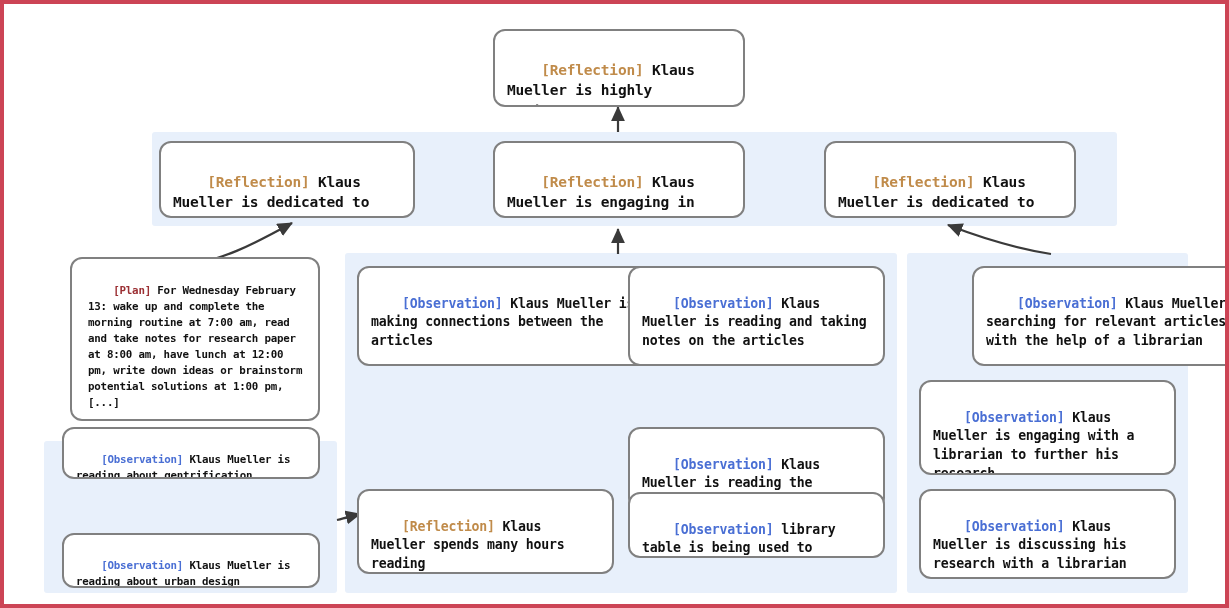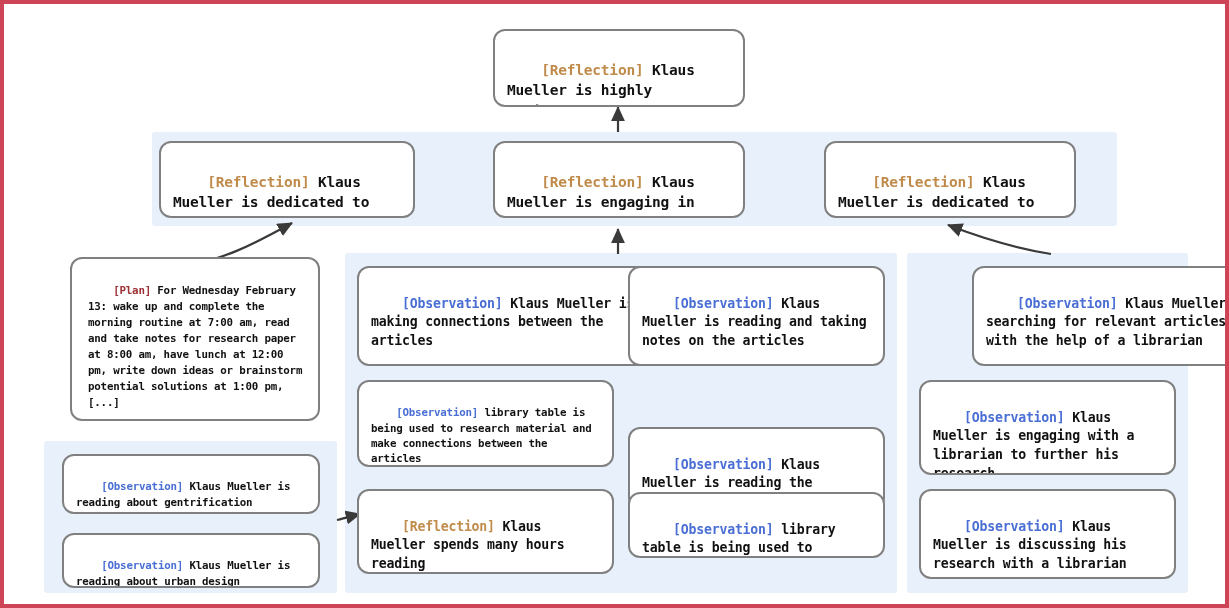--- a/index.html
+++ b/index.html
@@ -95,32 +95,29 @@
     <span class="tag tag-reflection">[Reflection]</span><span> Klaus Mueller is engaging in research activities</span>
   </div>
   <div class="node fs14" style="left:820px;top:137px;width:252px;height:77px;">
     <span class="tag tag-reflection">[Reflection]</span><span> Klaus Mueller is dedicated to research</span>
   </div>
 
   <div class="node fs11" style="left:66px;top:253px;width:250px;height:164px;line-height:1.48;padding-left:16px;">
     <span class="tag tag-plan">[Plan]</span><span> For Wednesday February 13: wake up and complete the morning routine at 7:00 am, read and take notes for research paper at 8:00 am, have lunch at 12:00 pm, write down ideas or brainstorm potential solutions at 1:00 pm, [...]</span>
   </div>
 
-  <div class="node fs11" style="left:58px;top:450px;width:258px;height:60px;">
+  <div class="node fs11" style="left:58px;top:423px;width:258px;height:52px;">
     <span class="tag tag-observation">[Observation]</span><span> Klaus Mueller is reading about gentrification</span>
   </div>
   <div class="node fs11" style="left:58px;top:529px;width:258px;height:55px;">
     <span class="tag tag-observation">[Observation]</span><span> Klaus Mueller is reading about urban design</span>
   </div>
 
   <div class="node fs13" style="left:353px;top:262px;width:297px;height:100px;">
     <span class="tag tag-observation">[Observation]</span><span> Klaus Mueller is making connections between the articles</span>
-  </div>
-  <div class="node fs11" style="left:353px;top:376px;width:257px;height:87px;">
-    <span class="tag tag-observation">[Observation]</span><span> library table is being used to research material and make connections between the articles</span>
   </div>
   <div class="node fs13" style="left:353px;top:485px;width:257px;height:85px;">
     <span class="tag tag-reflection">[Reflection]</span><span> Klaus Mueller spends many hours reading</span>
   </div>
 
   <div class="node fs13" style="left:624px;top:262px;width:257px;height:100px;">
     <span class="tag tag-observation">[Observation]</span><span> Klaus Mueller is reading and taking notes on the articles</span>
   </div>
   <div class="node fs13" style="left:624px;top:379px;width:257px;height:83px;margin-top:44px;">
     <span class="tag tag-observation">[Observation]</span><span> Klaus Mueller is reading the assigned material</span>

